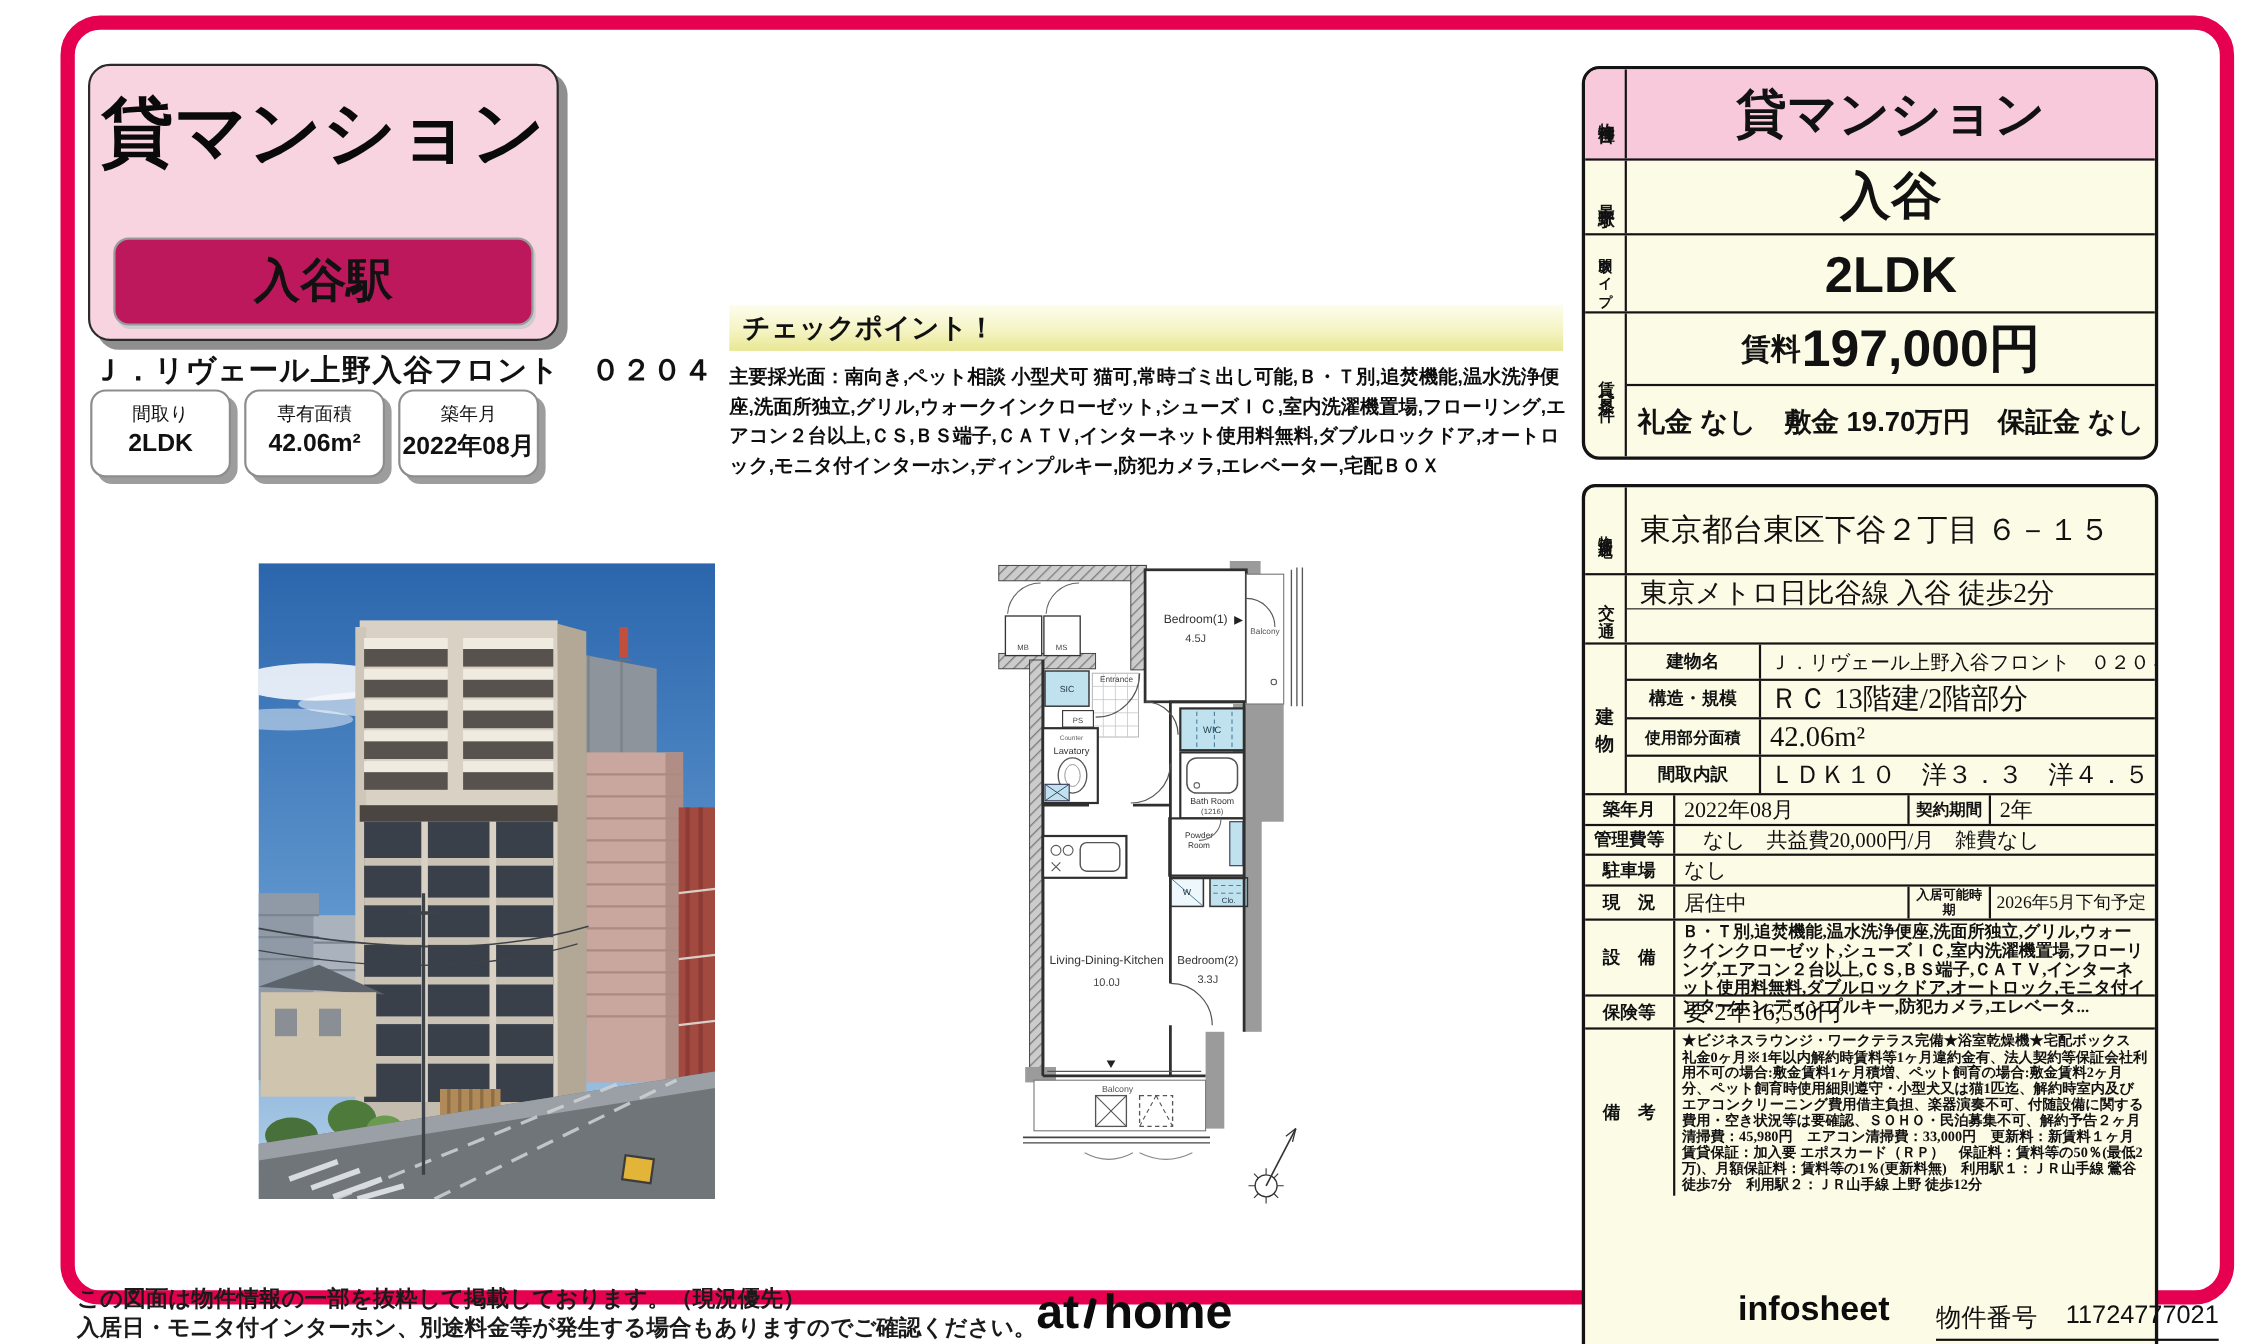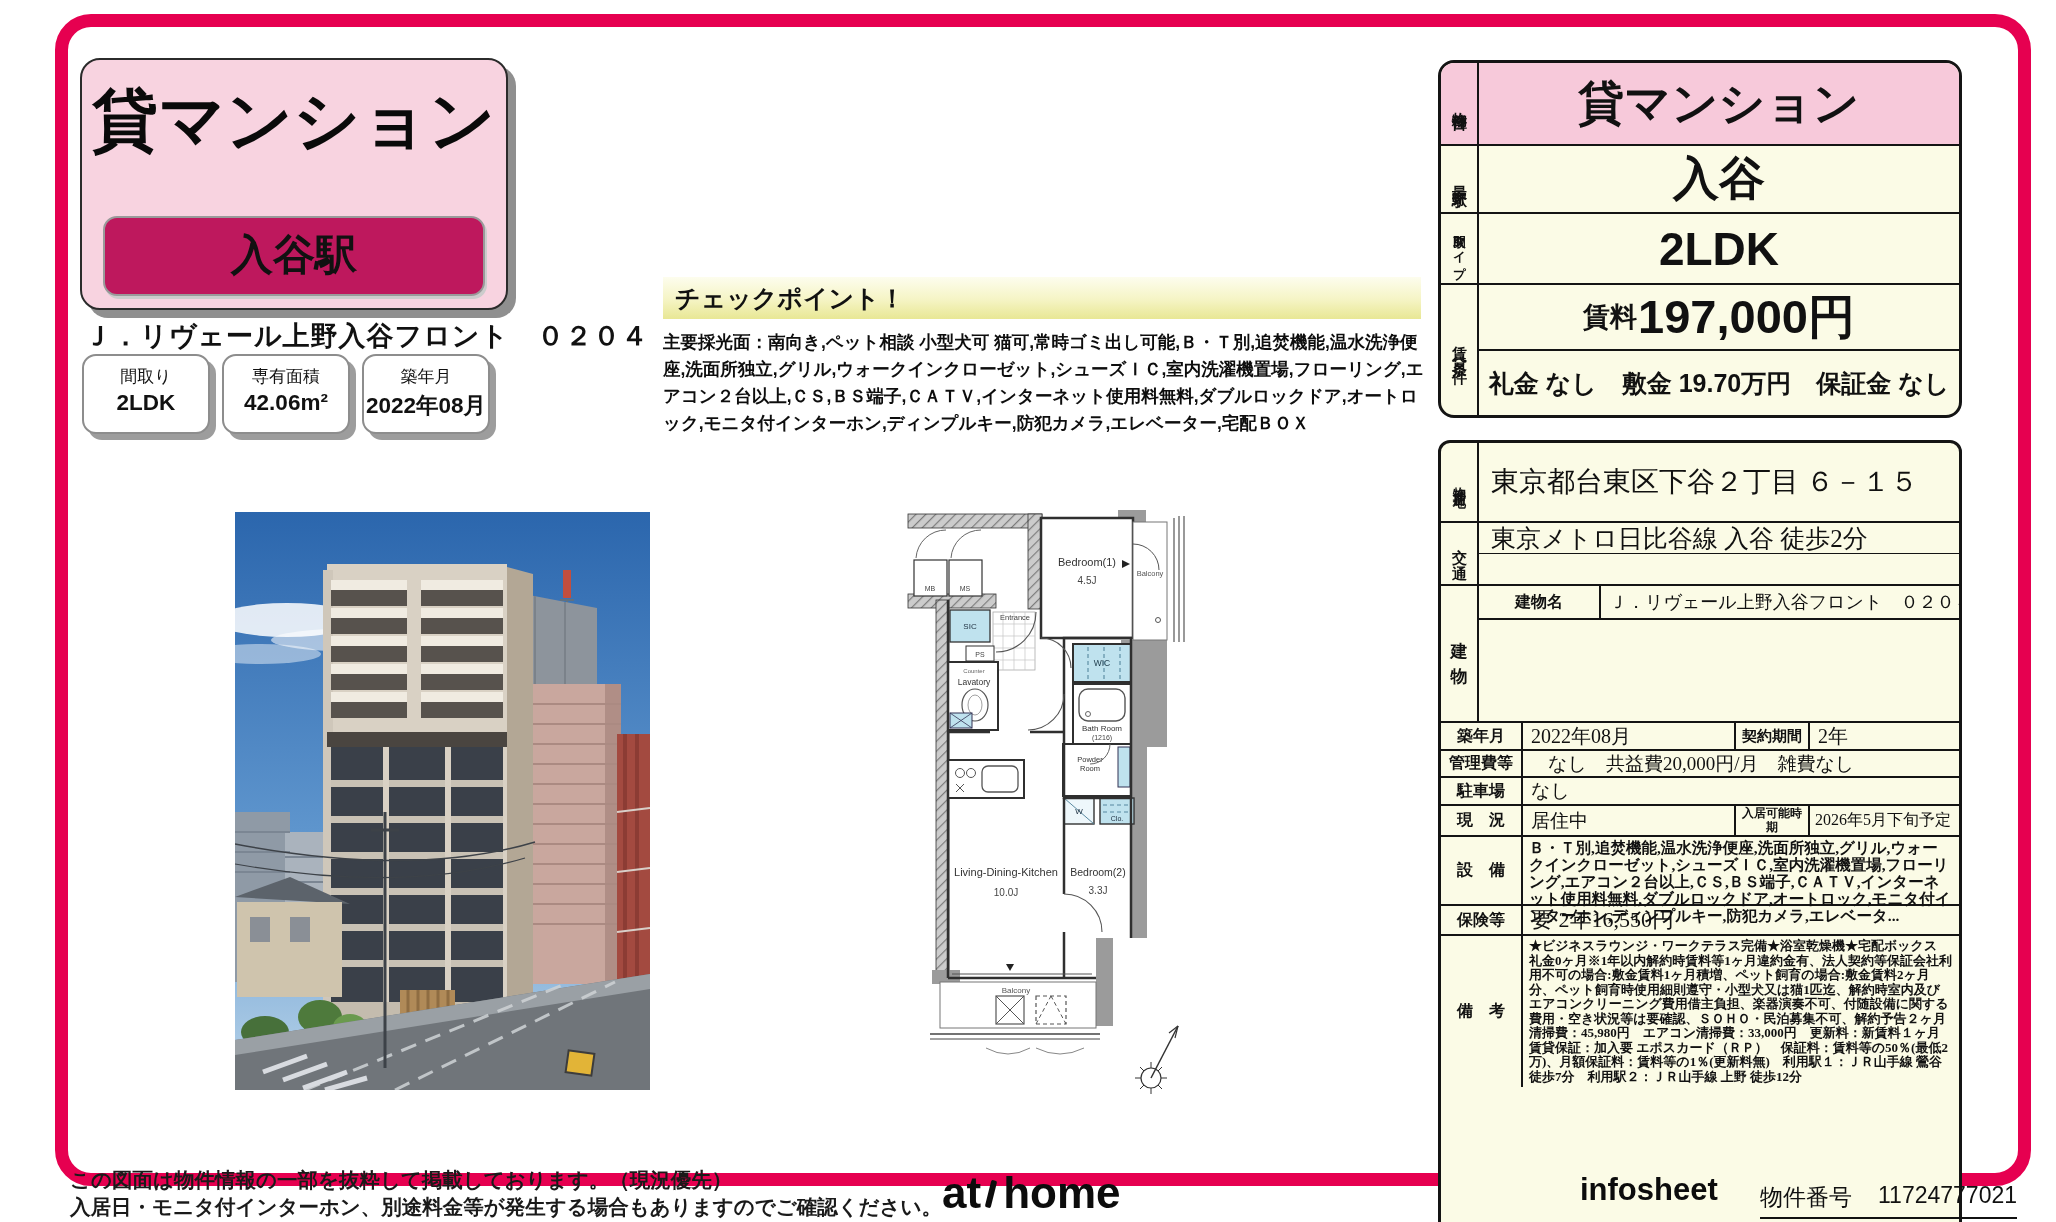--- a/index.html
+++ b/index.html
@@ -418,24 +418,28 @@
     </div>
     <div class="row" style="height:63px;">
       <div class="vlab" style="width:38px;font-size:15px;letter-spacing:18px;">交通</div>
       <div style="flex:1;display:flex;flex-direction:column;min-width:0;">
         <div class="val serif" style="height:31px;border-bottom:1.5px solid #141414;font-size:25px;padding-left:12px;">東京メトロ日比谷線 入谷 徒歩2分</div>
         <div class="val" style="flex:1;"></div>
       </div>
     </div>
     <div class="row" style="height:137px;">
       <div class="vlab" style="width:38px;font-size:17px;letter-spacing:26px;">建物</div>
-      <div style="flex:1;display:flex;flex-direction:row;min-width:0;">
+      <div style="flex:1;display:flex;flex-direction:column;min-width:0;">
         <div class="row" style="height:34px;">
           <div class="hlab" style="width:122px;font-size:16px;">建物名</div>
           <div class="val serif" style="flex:1;font-size:18px;padding-left:8px;white-space:nowrap;">Ｊ．リヴェール上野入谷フロント　０２０４</div>
+        </div>
+        <div class="row" style="height:35px;">
+          <div class="hlab" style="width:122px;font-size:16px;">構造・規模</div>
+          <div class="val serif" style="flex:1;font-size:26px;padding-left:8px;">ＲＣ 13階建/2階部分</div>
         </div>
         <div class="row" style="height:34px;">
           <div class="hlab" style="width:122px;font-size:14.5px;">使用部分面積</div>
           <div class="val serif" style="flex:1;font-size:26px;padding-left:8px;">42.06m²</div>
         </div>
         <div class="row" style="height:34px;border-bottom:none;">
           <div class="hlab" style="width:122px;font-size:16px;">間取内訳</div>
           <div class="val serif" style="flex:1;font-size:23px;padding-left:8px;white-space:nowrap;">ＬＤＫ１０　洋３．３　洋４．５</div>
         </div>
       </div>

